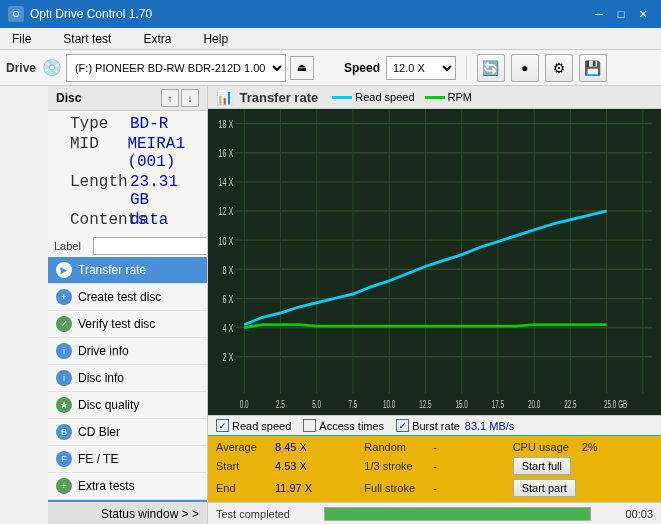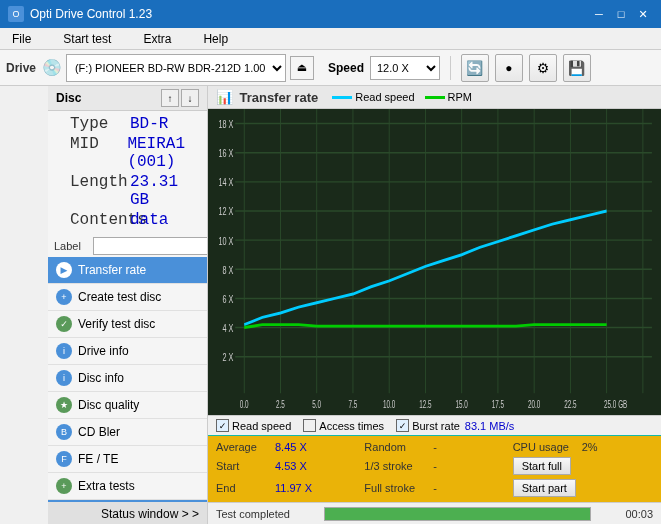--- a/index.html
+++ b/index.html
@@ -46,21 +46,21 @@
     .drive-select-wrap { display: flex; align-items: center; gap: 4px; }
     .drive-icon { font-size: 16px; color: #555; }
     .drive-select {
       width: 220px; height: 28px; font-size: 11px; border: 1px solid #aaa; background: white;
       padding: 0 4px;
     }
     .eject-btn {
       width: 24px; height: 24px; border: 1px solid #aaa; background: #f5f5f5;
       display: flex; align-items: center; justify-content: center; cursor: pointer; font-size: 11px;
     }
-    .speed-label { font-size: 12px; font-weight: bold; margin-left: 8px; }
+    .speed-label { font-size: 12px; font-weight: bold; margin-left: 24px; }
     .speed-select { width: 70px; height: 24px; font-size: 11px; border: 1px solid #aaa; background: white; padding: 0 2px; }
     .toolbar-sep { width: 1px; height: 24px; background: #ccc; margin: 0 4px; }
     .toolbar-icon-btn {
       width: 28px; height: 28px; border: 1px solid #aaa; background: linear-gradient(to bottom, #f8f8f8, #e8e8e8);
       display: flex; align-items: center; justify-content: center; cursor: pointer; border-radius: 2px; font-size: 14px;
     }
 
     
     .main-layout {
       display: flex;
@@ -216,21 +216,21 @@
     .progress-bar-wrap { flex: 1; height: 14px; border: 1px solid #aaa; background: white; }
     .progress-bar-fill { height: 100%; background: #4caf50; }
     .status-timer { color: #333; margin-left: 4px; min-width: 50px; text-align: right; }
   </style>
 </head>
 <body>
 
 <div class="title-bar">
   <div class="title-bar-left">
     <div class="title-bar-icon">O</div>
-    <span>Opti Drive Control 1.23</span>
+    <span>Opti Drive Control 1.70</span>
   </div>
   <div class="title-bar-controls">
     <div class="title-btn">─</div>
     <div class="title-btn">□</div>
     <div class="title-btn close">✕</div>
   </div>
 </div>
 
 <div class="menu-bar">
   <span class="menu-item">File</span>

